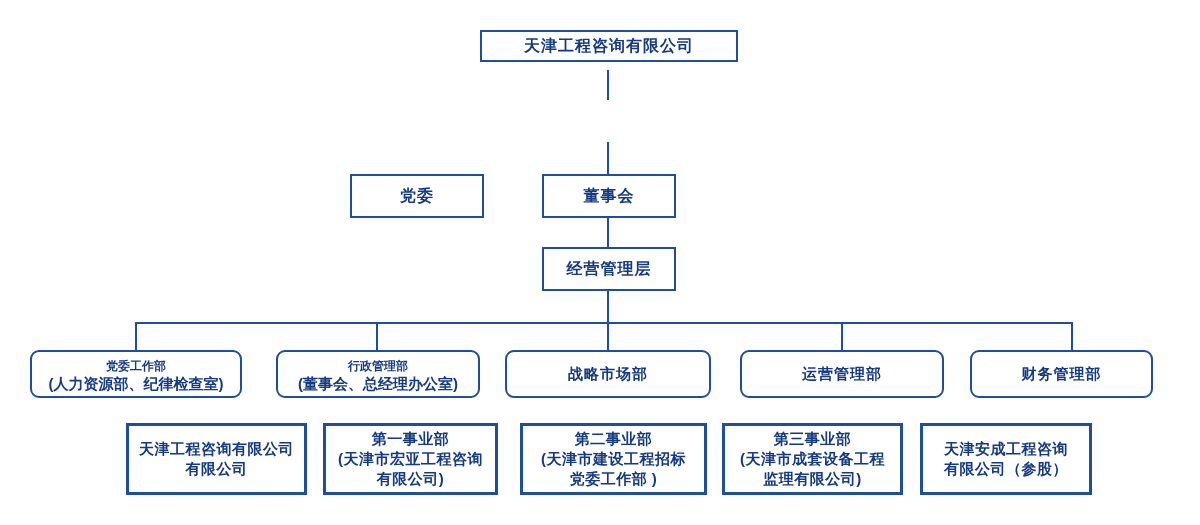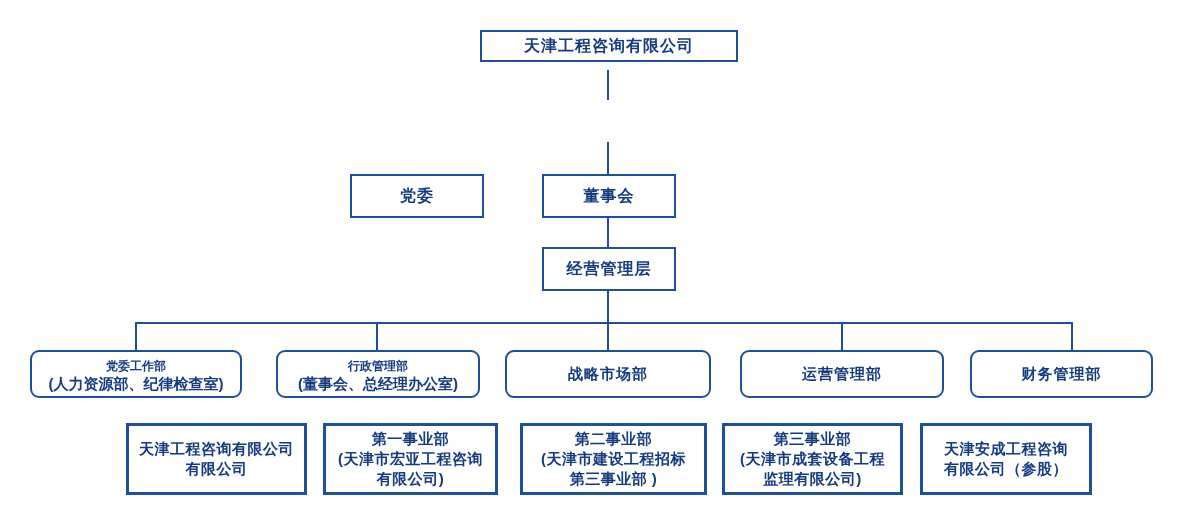--- a/index.html
+++ b/index.html
@@ -79,21 +79,21 @@
     <span>有限公司</span>
   </div>
   <div class="box sub" style="left:323px;top:423px;width:175px;height:72px">
     <span>第一事业部</span>
     <span>(天津市宏亚工程咨询</span>
     <span>有限公司)</span>
   </div>
   <div class="box sub" style="left:520px;top:423px;width:187px;height:72px">
     <span>第二事业部</span>
     <span>(天津市建设工程招标</span>
-    <span>第三事业部 )</span>
+    <span>党委工作部 )</span>
   </div>
   <div class="box sub" style="left:722px;top:423px;width:181px;height:72px">
     <span>第三事业部</span>
     <span>(天津市成套设备工程</span>
     <span>监理有限公司)</span>
   </div>
   <div class="box sub" style="left:920px;top:423px;width:172px;height:72px">
     <span>天津安成工程咨询</span>
     <span>有限公司（参股）</span>
   </div>

